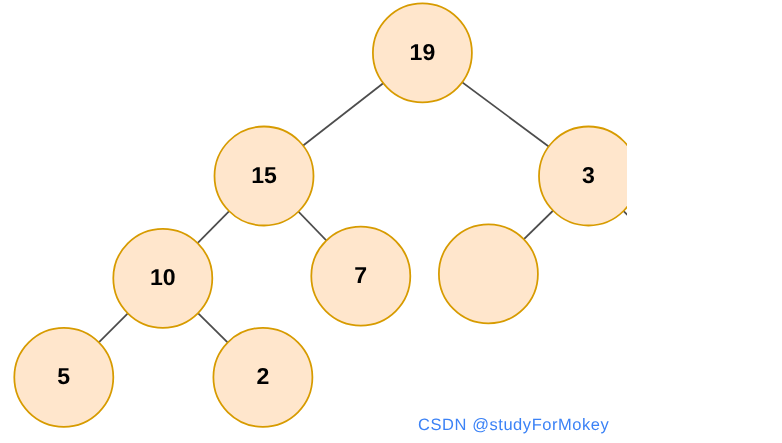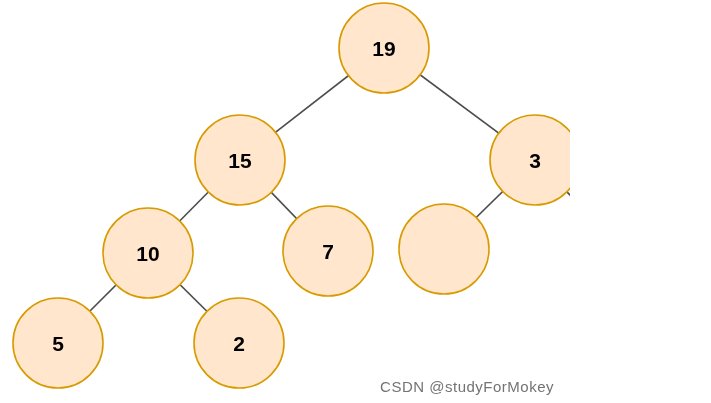--- a/index.html
+++ b/index.html
@@ -78,14 +78,14 @@
       </g>
       <g>
         <circle cx="58" cy="343" r="45" fill="#FFE6CC" stroke="#D79B00" stroke-width="1.6"></circle>
         <text x="58" y="343" text-anchor="middle" dominant-baseline="central" class="node-label">5</text>
       </g>
       <g>
         <circle cx="239" cy="343" r="45" fill="#FFE6CC" stroke="#D79B00" stroke-width="1.6"></circle>
         <text x="239" y="343" text-anchor="middle" dominant-baseline="central" class="node-label">2</text>
       </g>
     </svg>
-  <div class="watermark" style="color: #737373;">CSDN @studyForMokey</div>
+  <div class="watermark" style="color: #3b82f6;">CSDN @studyForMokey</div>
 </div>
 
 </body></html>

